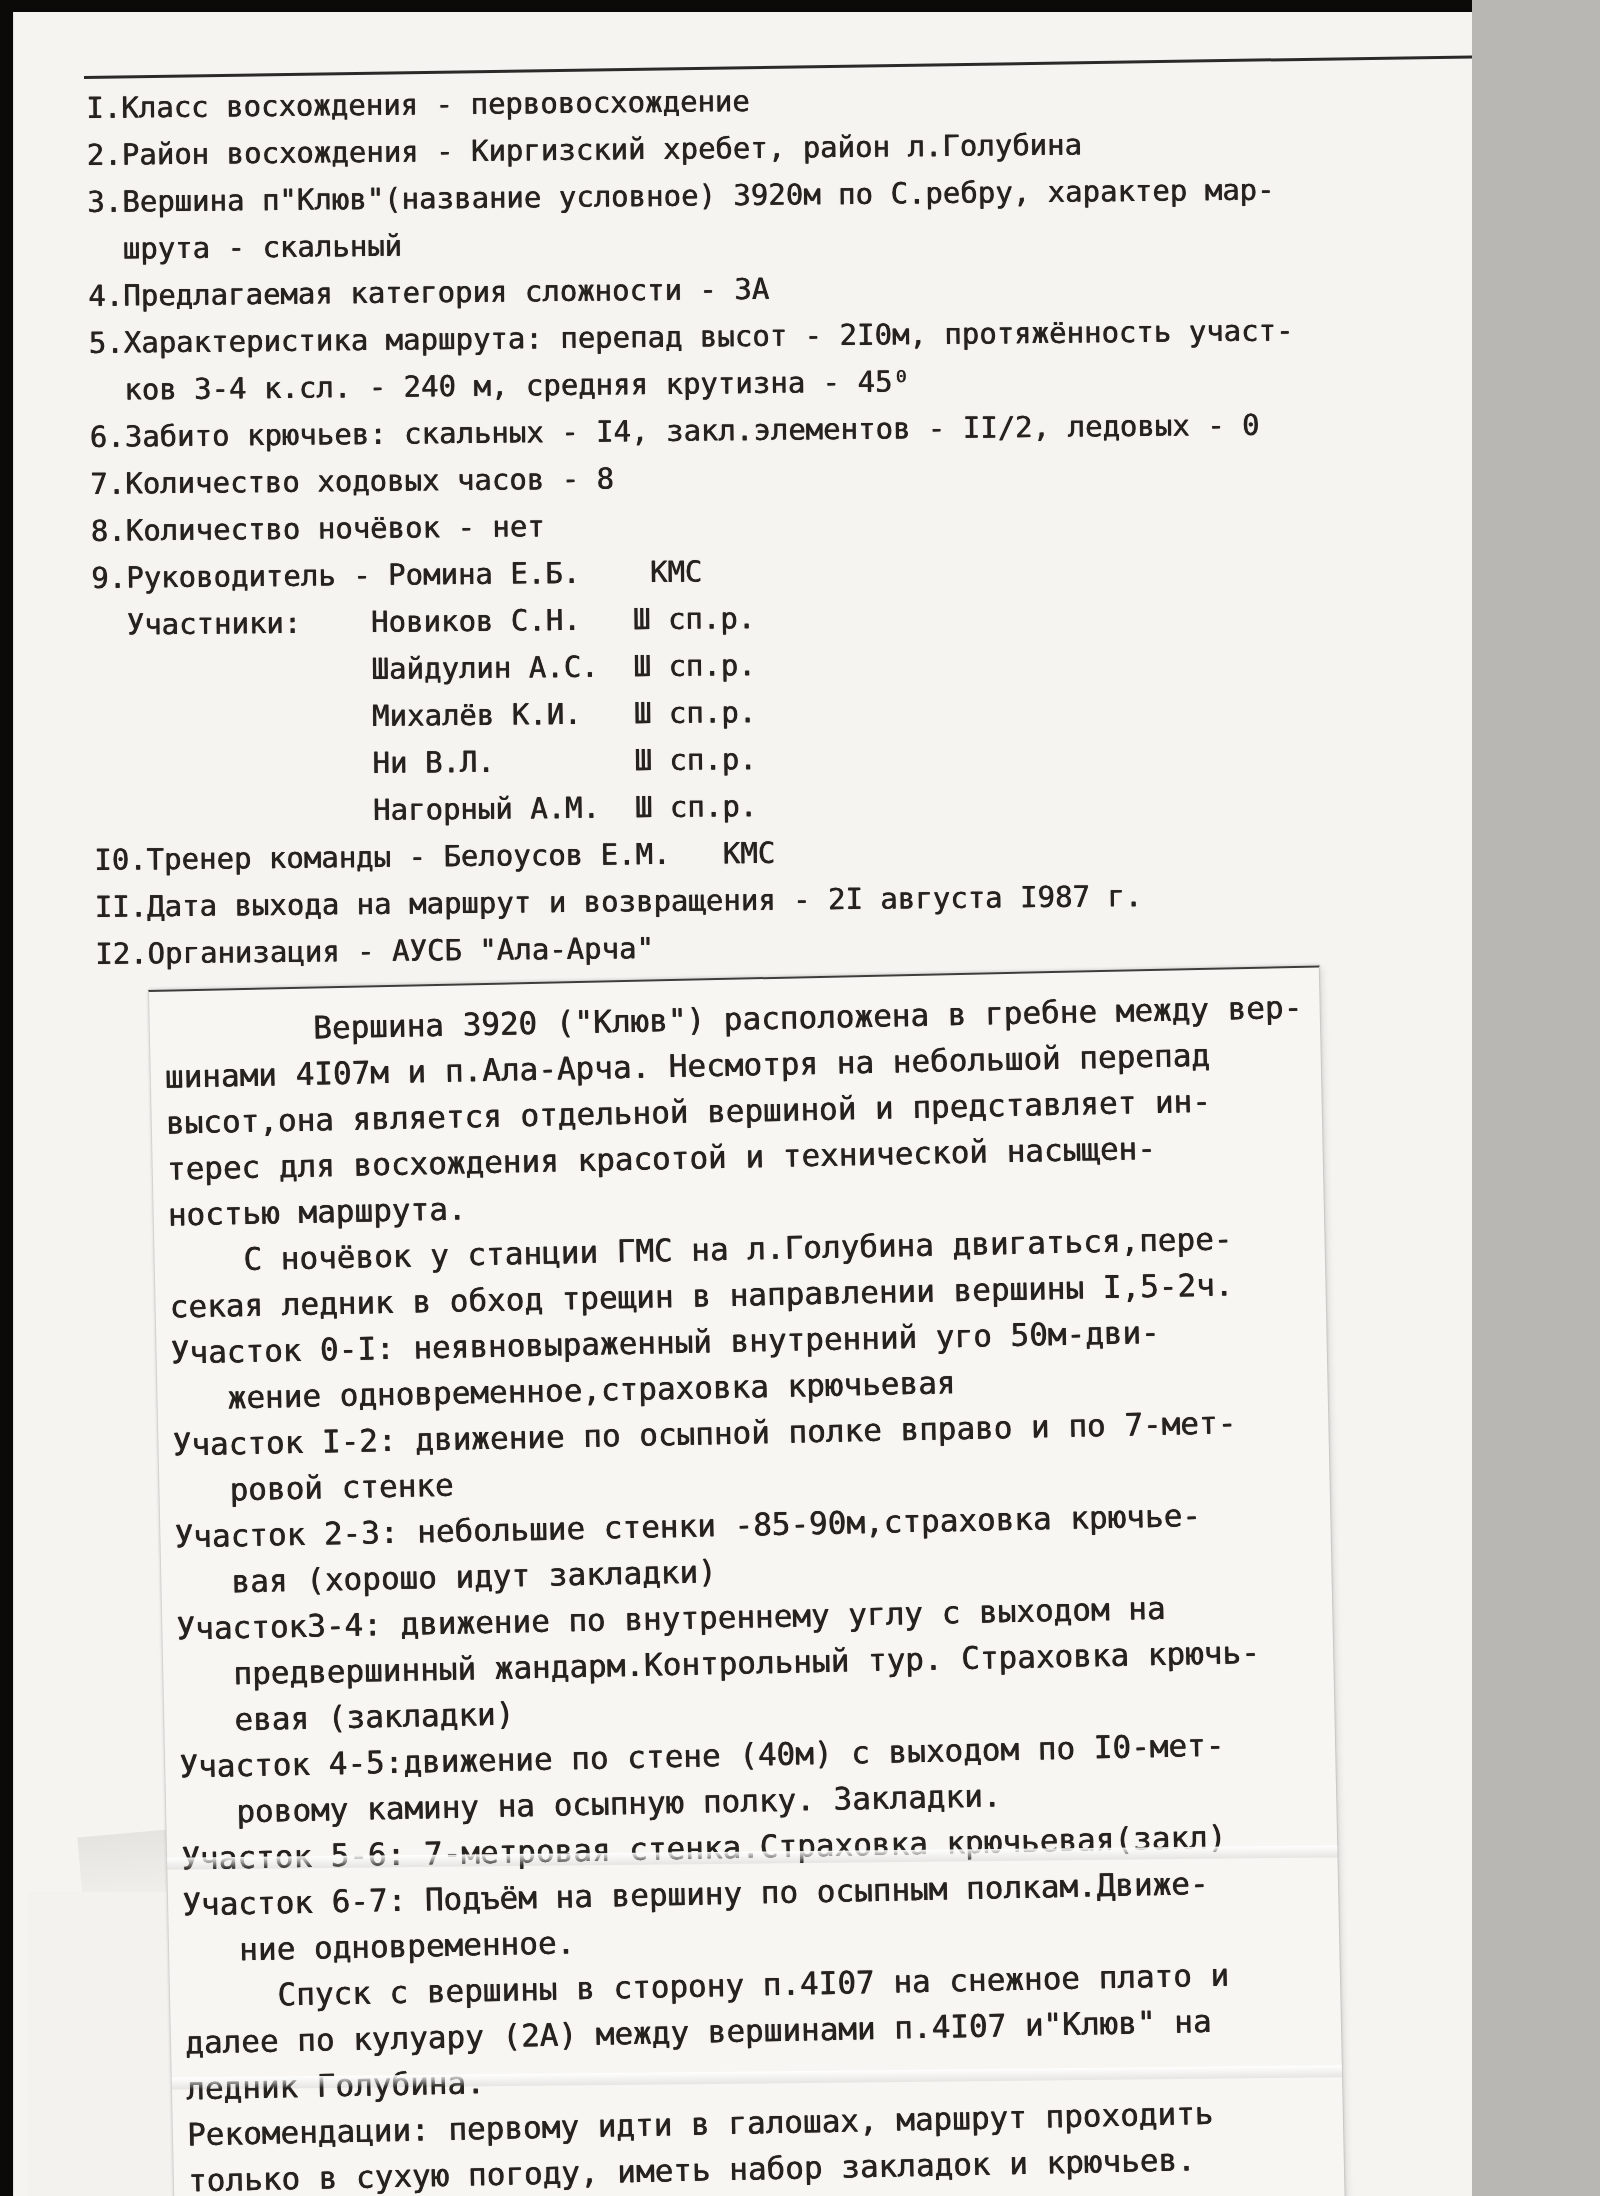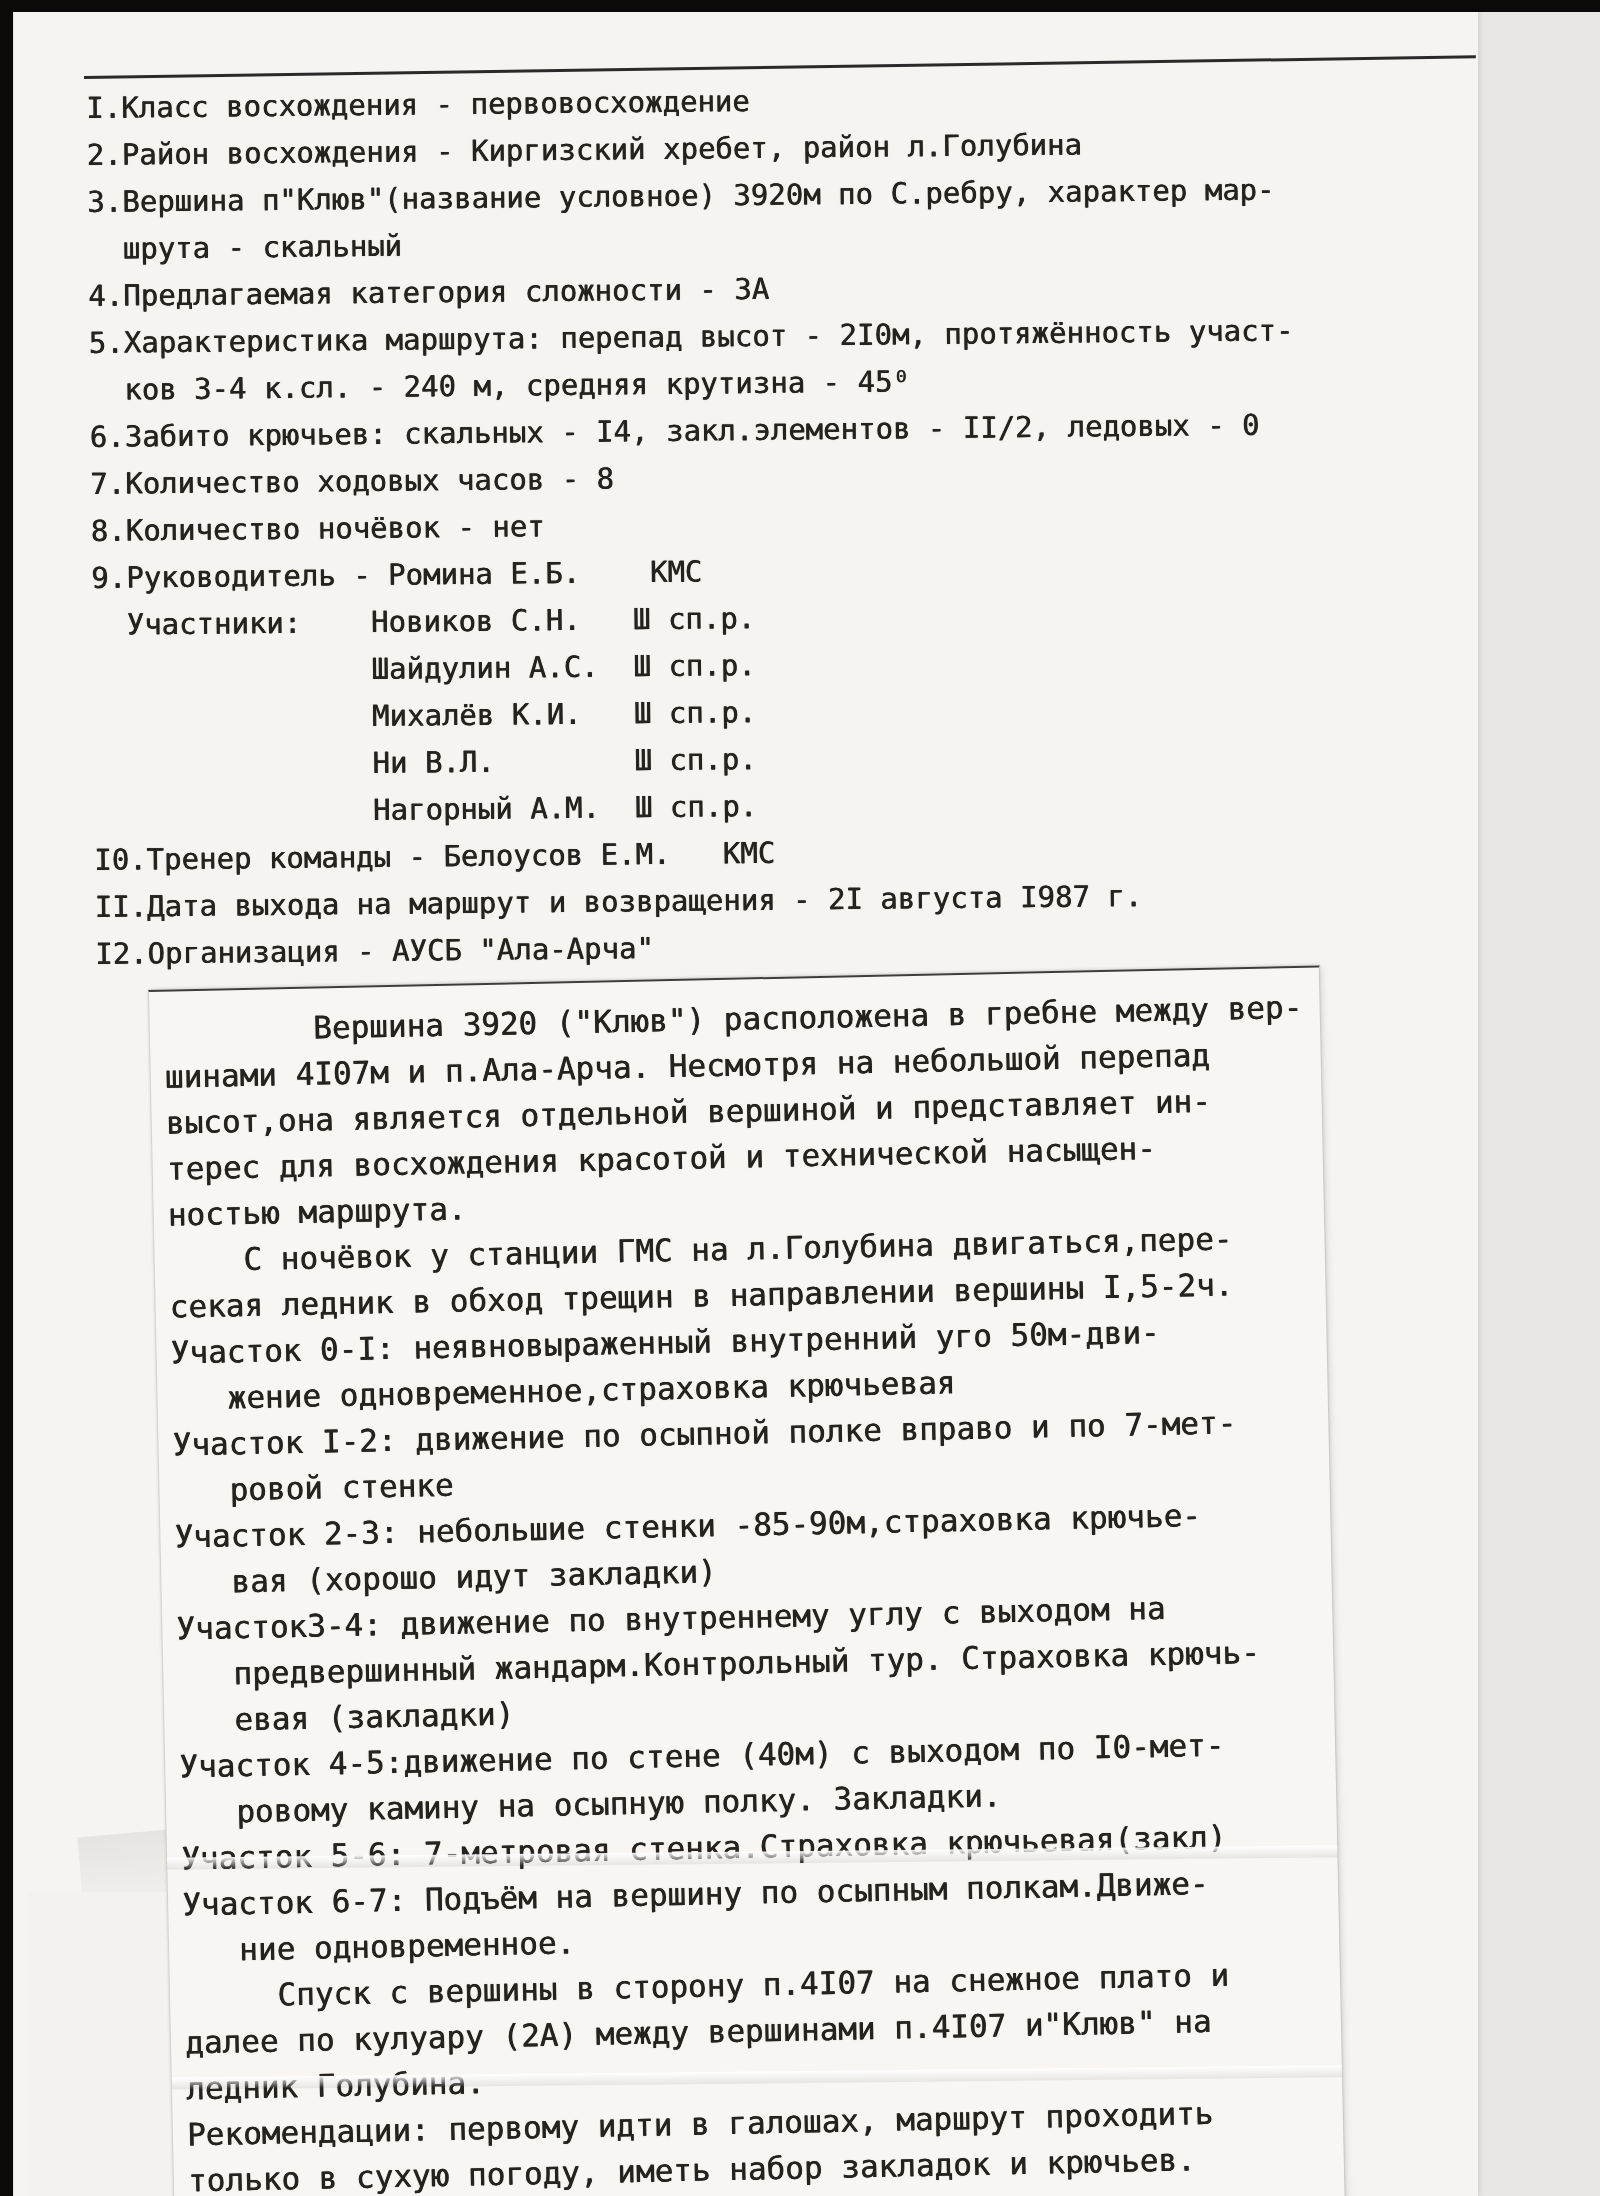--- a/index.html
+++ b/index.html
@@ -1,18 +1,18 @@
 <!DOCTYPE html>
 <html><head>
 <meta charset="utf-8">
 <style>
   html,body{margin:0;padding:0;background:#b9b7b3;}
   .canvas{
     position:relative;
-    width:1600px;height:2196px;
+    width:1472px;height:2196px;
     background:#e9e7e4;
     overflow:hidden;
     font-family:"DejaVu Sans Mono","Liberation Mono",monospace;
   }
   .edge-top{position:absolute;left:0;top:0;width:1600px;height:12px;background:#0b0a09;}
   .edge-left{position:absolute;left:0;top:0;width:13px;height:2196px;background:#0b0a09;}
 
   .sheet1{
     position:absolute;left:14px;top:12px;width:1464px;height:2184px;
     background:#f5f4f1;

